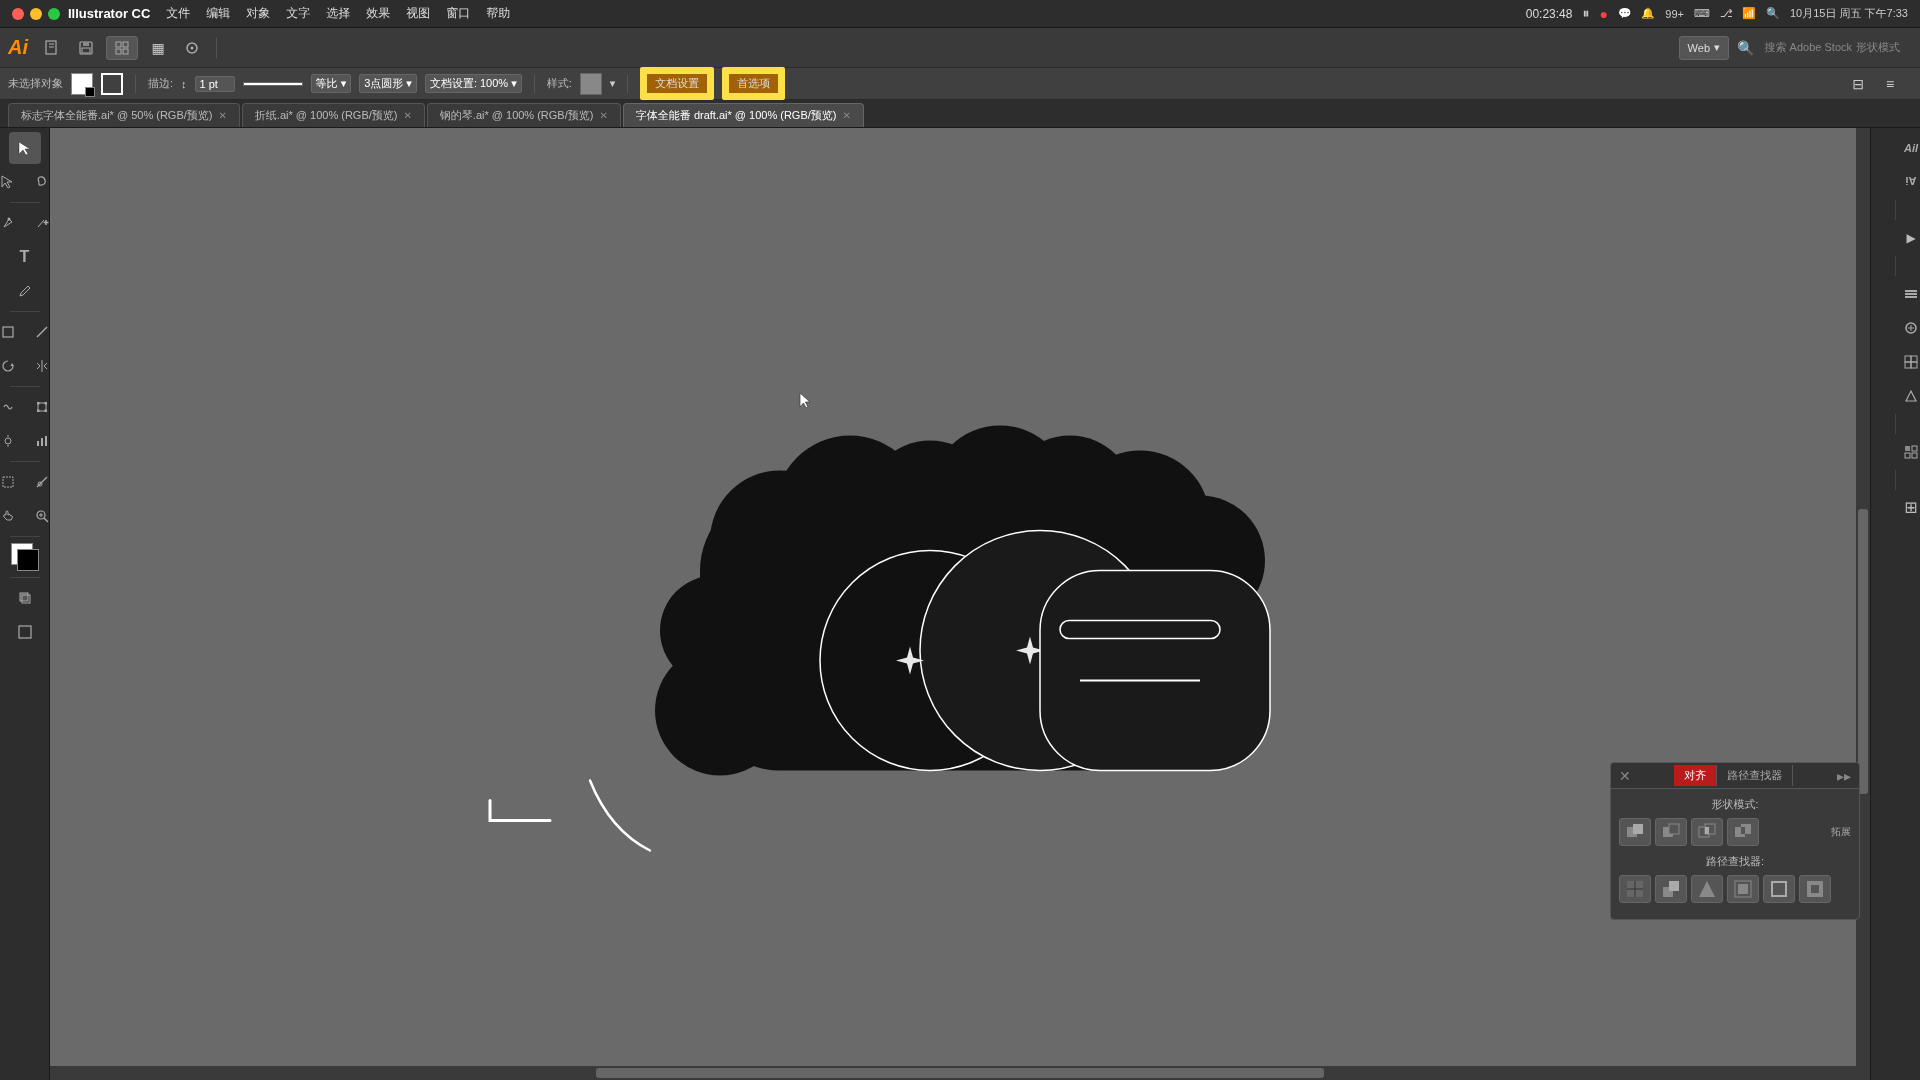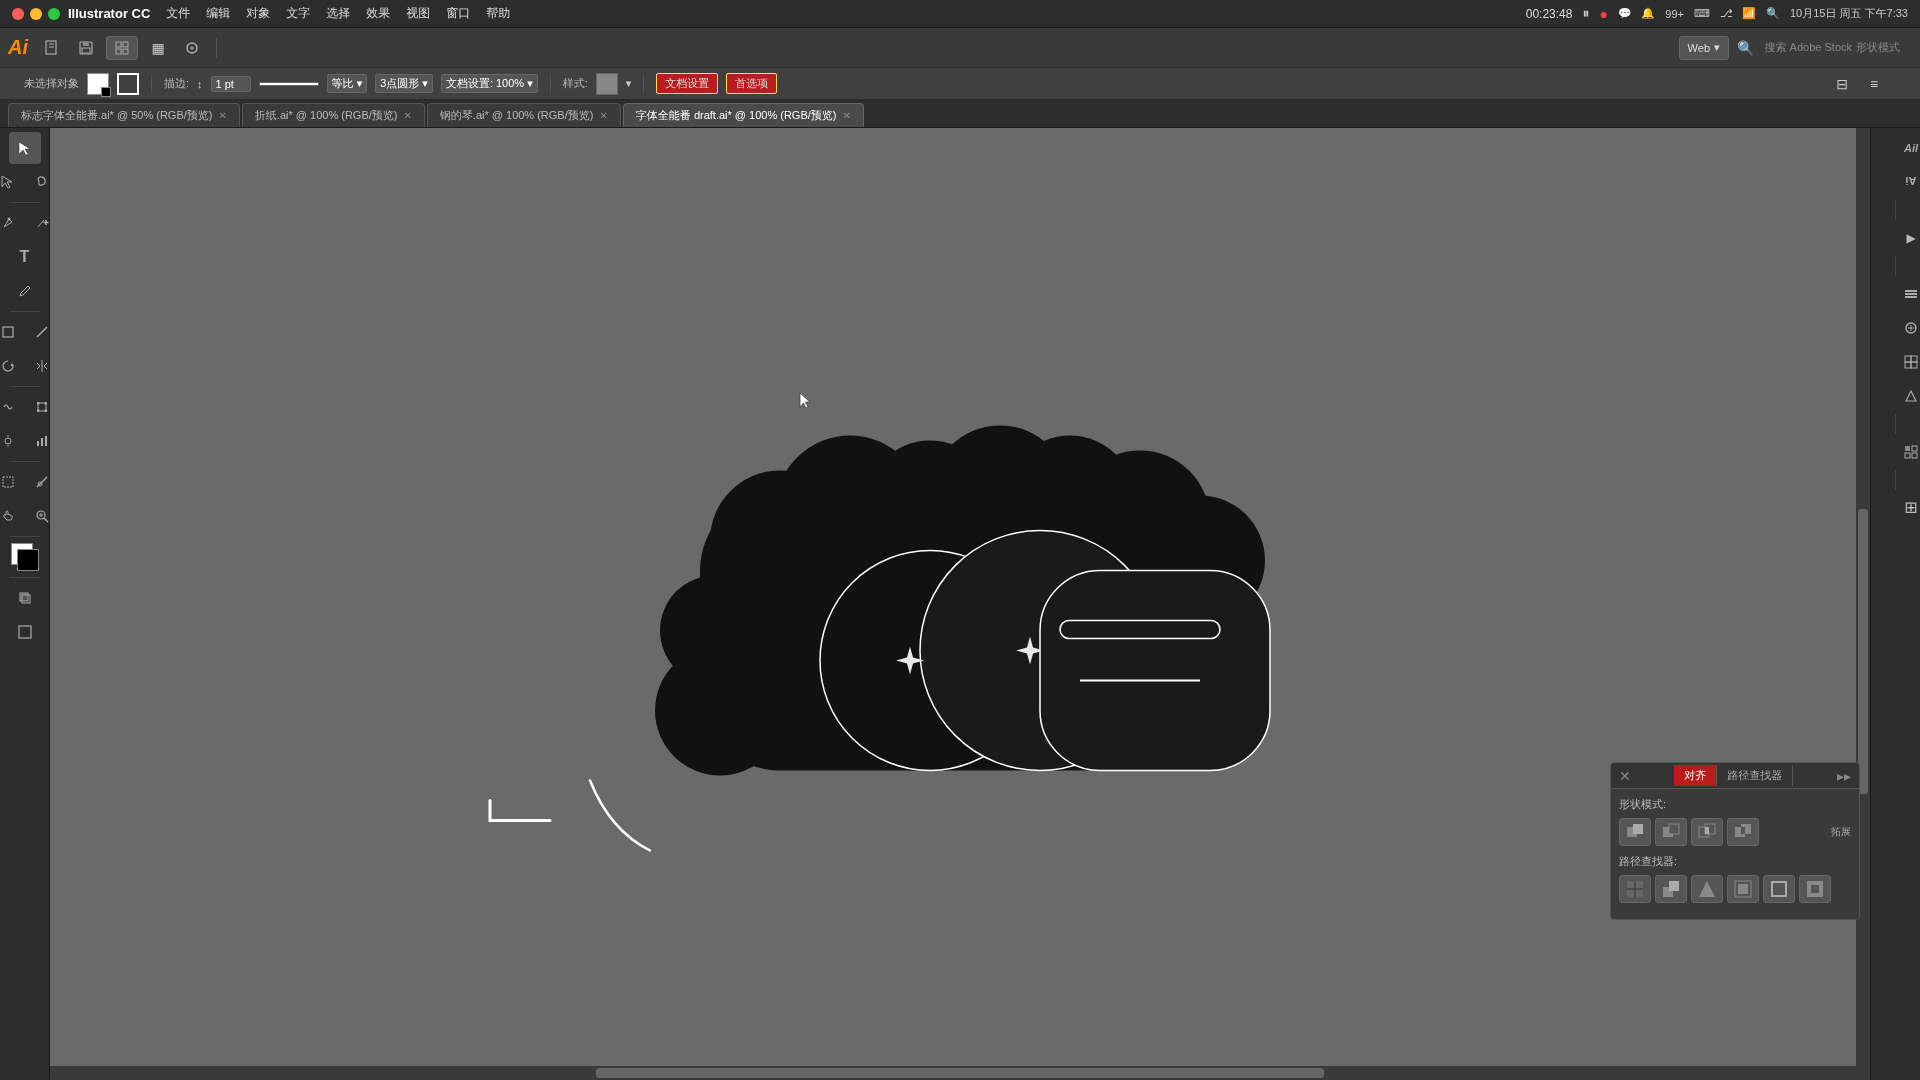--- a/index.html
+++ b/index.html
@@ -78,21 +78,21 @@
       cursor: pointer;
       display: flex; align-items: center;
     }
 
     
     #optionsbar {
       height: 32px;
       background: #404040;
       display: flex;
       align-items: center;
-      padding: 0 24px;
+      padding: 0 8px;
       gap: 8px;
       border-bottom: 1px solid #2a2a2a;
       font-size: 11px;
       color: #ccc;
     }
     .opt-label { color: #bbb; }
     .opt-value {
       background: #555;
       border: 1px solid #666;
       border-radius: 2px;
@@ -109,22 +109,22 @@
     }
     .opt-sep { width: 1px; height: 18px; background: #555; margin: 0 4px; }
     .stroke-preview {
       width: 60px; height: 4px; background: #fff; border: 1px solid #666;
     }
     .style-swatch {
       width: 22px; height: 22px; background: #888; border: 1px solid #666;
     }
     .opt-btn {
       padding: 2px 8px;
-      background: #b91c1c;
-      border: 1px solid #fde047;
+      background: #a16207;
+      border: 7px solid #fde047;
       border-radius: 2px;
       color: #ddd;
       cursor: pointer;
     }
 
     
     #tabs {
       height: 28px;
       background: #2d2d2d;
       display: flex;
@@ -261,21 +261,21 @@
       display: flex;
       align-items: center;
       padding: 0 8px;
       border-bottom: 1px solid #555;
       justify-content: space-between;
       border-radius: 4px 4px 0 0;
     }
     .panel-close { cursor: pointer; color: #888; font-size: 14px; }
     .panel-expand { cursor: pointer; color: #888; font-size: 14px; }
     .panel-content { padding: 8px; }
-    .panel-section-label { font-size: 11px; color: #bbb; margin-bottom: 6px; }
+    .panel-section-label { font-size: 11px; color: #bbb; margin-bottom: 6px; text-align: center; }
     .panel-row { display: flex; gap: 4px; margin-bottom: 8px; align-items: center; }
     .pf-btn {
       width: 32px; height: 28px;
       background: #555;
       border: 1px solid #666;
       border-radius: 3px;
       cursor: pointer;
       display: flex; align-items: center; justify-content: center;
       color: #ccc;
       font-size: 10px;

